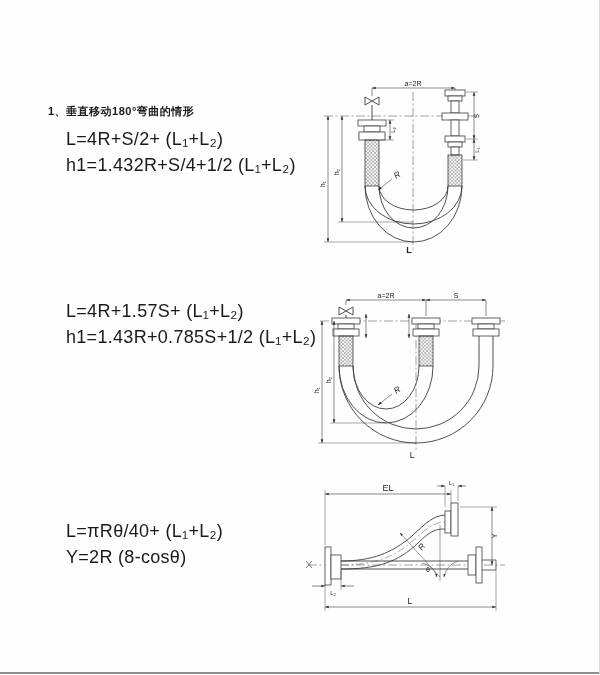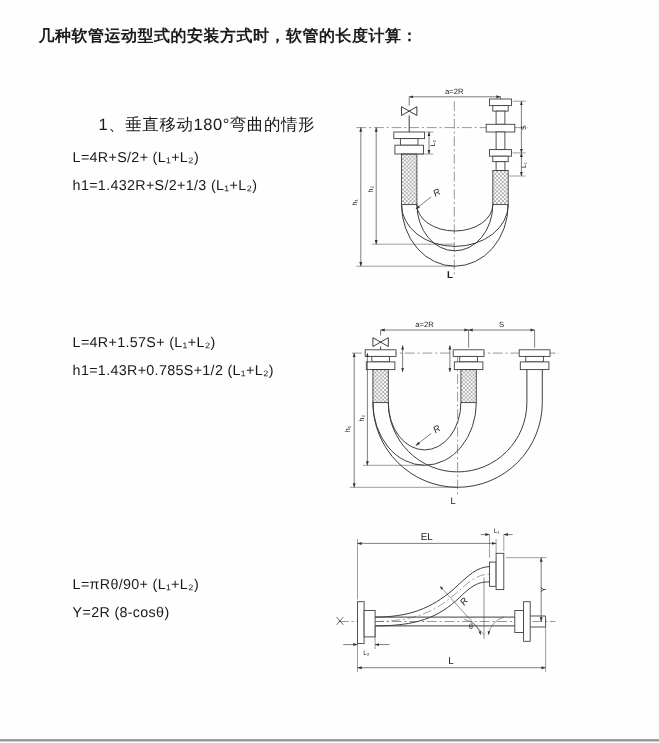--- a/index.html
+++ b/index.html
@@ -2,47 +2,46 @@
 <html><head>
 <meta charset="utf-8">
 <style>
   html,body{margin:0;padding:0;}
   body{width:600px;height:675px;background:#fff;position:relative;overflow:hidden;
        font-family:"Liberation Sans","DejaVu Sans",sans-serif;color:#1a1a1a;}
   .page{position:absolute;inset:0;background:#fefefe;}
   .doc-title{position:absolute;left:35px;top:23px;font-size:14.5px;font-weight:700;
              letter-spacing:0.5px;white-space:nowrap;}
   .calc-section{position:absolute;left:48px;width:280px;}
-  .sec-heading{margin:0 0 7px 0;font-size:15px;font-weight:400;letter-spacing:0.5px;white-space:nowrap;text-align:center;}
-  .formula{margin-left:18px;font-size:13px;line-height:26px;letter-spacing:0.3px;white-space:nowrap;}
+  .sec-heading{margin:0 0 7px 0;font-size:11px;font-weight:700;letter-spacing:0.5px;white-space:nowrap;}
+  .formula{margin-left:18px;font-size:18px;line-height:26px;letter-spacing:0.3px;white-space:nowrap;}
   .diagram{position:absolute;}
   svg text{fill:#222;font-family:"Liberation Sans","DejaVu Sans",sans-serif;}
   .scan-edge-bottom{position:absolute;left:0;right:0;bottom:1px;height:2px;background:#8f8f8f;}
   .scan-edge-right{position:absolute;top:0;bottom:0;right:0;width:1px;background:#d9d9d9;}
 </style>
 </head>
 <body>
 
 <div class="page">
 
-  <div class="doc-title">几种软管运动型式的安装方式时，软管的长度计算：</div>
 
   <section class="calc-section" style="top:104px">
     <h2 class="sec-heading">1、垂直移动180°弯曲的情形</h2>
     <div class="formula">L=4R+S/2+ (L₁+L₂)</div>
-    <div class="formula">h1=1.432R+S/2+1/3 (L₁+L₂)</div>
+    <div class="formula">h1=1.432R+S/4+1/2 (L₁+L₂)</div>
   </section>
 
   <section class="calc-section" style="top:298px">
     <div class="formula">L=4R+1.57S+ (L₁+L₂)</div>
     <div class="formula">h1=1.43R+0.785S+1/2 (L₁+L₂)</div>
   </section>
 
   <section class="calc-section" style="top:518px">
-    <div class="formula">L=πRθ/90+ (L₁+L₂)</div>
+    <div class="formula">L=πRθ/40+ (L₁+L₂)</div>
     <div class="formula">Y=2R (8-cosθ)</div>
   </section>
 
   <div class="diagram" style="left:312px;top:76px">
   <svg viewBox="0 0 230 180" width="230" height="180">
     <defs>
       <pattern id="p1" width="3.5" height="3.5" patternUnits="userSpaceOnUse">
         <path d="M0,3.5 L3.5,0 M0,0 L3.5,3.5" stroke="#666" stroke-width="0.45"></path>
       </pattern>
       <marker id="ar1" viewBox="0 0 10 10" refX="9" refY="5" markerWidth="7" markerHeight="7" orient="auto-start-reverse">

